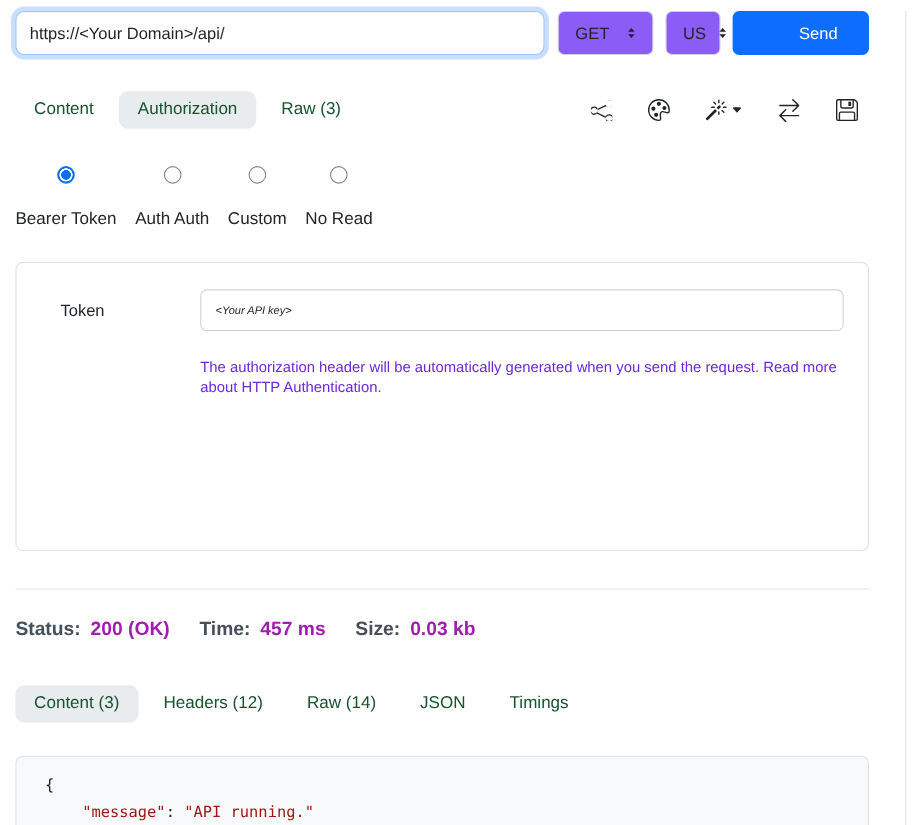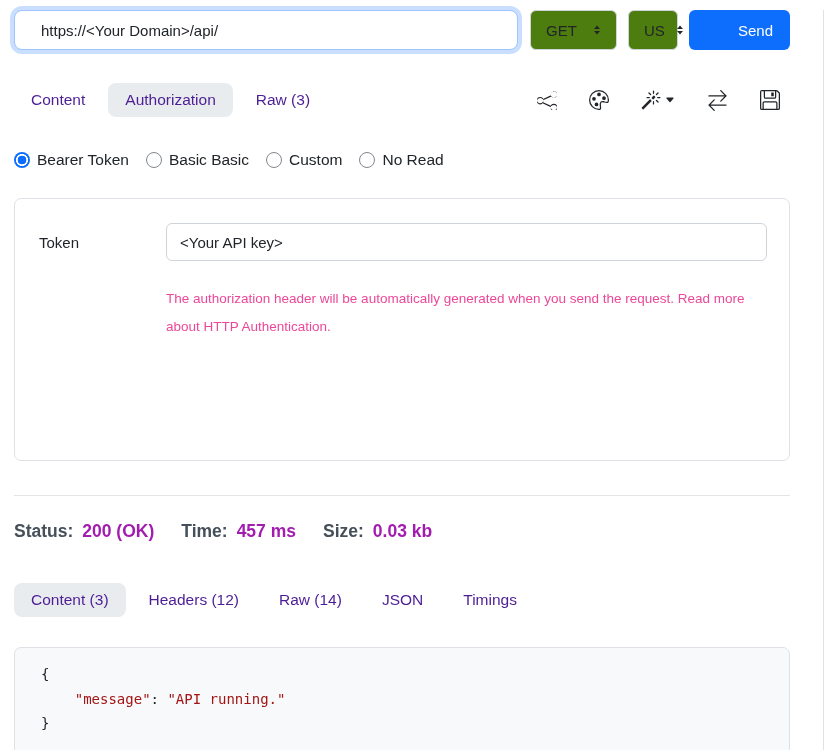--- a/index.html
+++ b/index.html
@@ -8,79 +8,80 @@
 
   .page { position: relative; width: 837px; height: 750px; }
   .right-divider { position: absolute; left: 823px; top: 0; width: 1px; height: 750px; background: #dee2e6; }
   .content { width: 823px; padding: 0 33px 0 14px; }
 
   
   .topbar { display: flex; align-items: stretch; margin-top: 10px; height: 40px; }
   .url-input {
     flex: 1; height: 40px; border: 1px solid #9ec5fe; border-radius: 8px;
     box-shadow: 0 0 0 4px rgba(13,110,253,.22);
-    padding: 0 26px; font-size: 15px; color: #212529; outline: none;
+    padding: 0 12px; font-size: 15px; color: #212529; outline: none;
     font-family: "Liberation Sans", sans-serif; margin-right: 12px;
   }
   .select-box {
     display: flex; align-items: center; justify-content: space-between;
-    border: 1px solid #ced4da; border-radius: 6px; background: #4d7c0f;
+    border: 1px solid #ced4da; border-radius: 6px; background: #8b5cf6;
     height: 40px; padding: 0 12px 0 15px; font-size: 15px; cursor: pointer;
   }
   .select-method { width: 87px; margin-right: 11px; }
   .select-region { width: 50px; margin-right: 11px; }
   .select-box svg { flex: none; margin-left: 8px; }
   .send-btn {
-    width: 101px; height: 40px; background: #0d6efd; color: #fff; border: none;
+    width: 124px; height: 40px; background: #0d6efd; color: #fff; border: none;
     border-radius: 6px; font-size: 15px; cursor: pointer;
     font-family: "Liberation Sans", sans-serif;
     padding-left: 32px;
   }
 
   
   .tabs-row { display: flex; align-items: center; margin-top: 33px; }
   .tabs { display: flex; gap: 6px; }
   .tab {
-    padding: 8px 17px; font-size: 15.5px; color: #4c1d95; border-radius: 8px;
+    padding: 8px 17px; font-size: 15.5px; color: #14532d; border-radius: 8px;
     cursor: pointer; white-space: nowrap;
   }
   .tab.active { background: #e9ecef; }
 
   .toolbar { margin-left: auto; display: flex; align-items: center; gap: 32px; padding-right: 10px; }
   .tool-icon { display: inline-flex; align-items: center; cursor: pointer; color: #212529; }
   .tool-icon svg { display: block; }
   .flip-y { transform: scaleY(-1); }
 
   
   .auth-options { display: flex; align-items: center; gap: 17px; margin-top: 34px; }
-  .auth-option { display: flex; align-items: center; gap: 7px; font-size: 15.5px; cursor: pointer; }
+  .auth-option { display: flex; align-items: center; gap: 24px; font-size: 15.5px; cursor: pointer; flex-direction: column; }
   .radio-circle {
     width: 16px; height: 16px; border-radius: 50%;
     border: 1px solid #80868d; background: #fff; flex: none;
   }
   .radio-circle.selected {
     border: none;
     background: radial-gradient(circle, #0d6efd 0 4.2px, #fff 4.6px 5.8px, #0d6efd 6.2px);
   }
 
   
   .auth-panel {
     margin-top: 29px; height: 263px; border: 1px solid #dee2e6; border-radius: 7px;
-    padding: 24px 22px 24px 24px;
+    padding: 24px 22px 24px 40px;
   }
   .token-row { display: flex; align-items: center; }
   .token-label { width: 127px; font-size: 15px; color: #212529; flex: none; }
   .token-input {
     flex: 1; height: 38px; border: 1px solid #ced4da; border-radius: 6px;
-    padding: 0 13px; font-size: 15px; color: #212529; outline: none;
+    padding: 0 13px; font-size: 10px; color: #212529; outline: none;
     font-family: "Liberation Sans", sans-serif;
+    font-style: italic;
   }
   .auth-help {
     margin-left: 127px; margin-top: 24px; max-width: 583px;
-    font-size: 13.5px; line-height: 28px; color: #ec4899;
+    font-size: 13.5px; line-height: 18px; color: #6d28d9;
   }
 
   
   .h-divider { margin-top: 34px; border-top: 1px solid #e3e6e9; }
   .status-row { display: flex; align-items: baseline; margin-top: 25px; font-size: 17.5px; font-weight: 700; }
   .status-row .lbl { color: #46505a; margin-right: 9px; }
   .status-row .val { color: #a21caf; }
   .status-row .group { margin-right: 27px; display: flex; align-items: baseline; }
 
   
@@ -160,21 +161,21 @@
       </div>
     </div>
 
     <div class="auth-options">
       <label class="auth-option">
         <span class="radio-circle selected"></span>
         <span>Bearer Token</span>
       </label>
       <label class="auth-option">
         <span class="radio-circle"></span>
-        <span>Basic Basic</span>
+        <span>Auth Auth</span>
       </label>
       <label class="auth-option">
         <span class="radio-circle"></span>
         <span>Custom</span>
       </label>
       <label class="auth-option">
         <span class="radio-circle"></span>
         <span>No Read</span>
       </label>
     </div>

